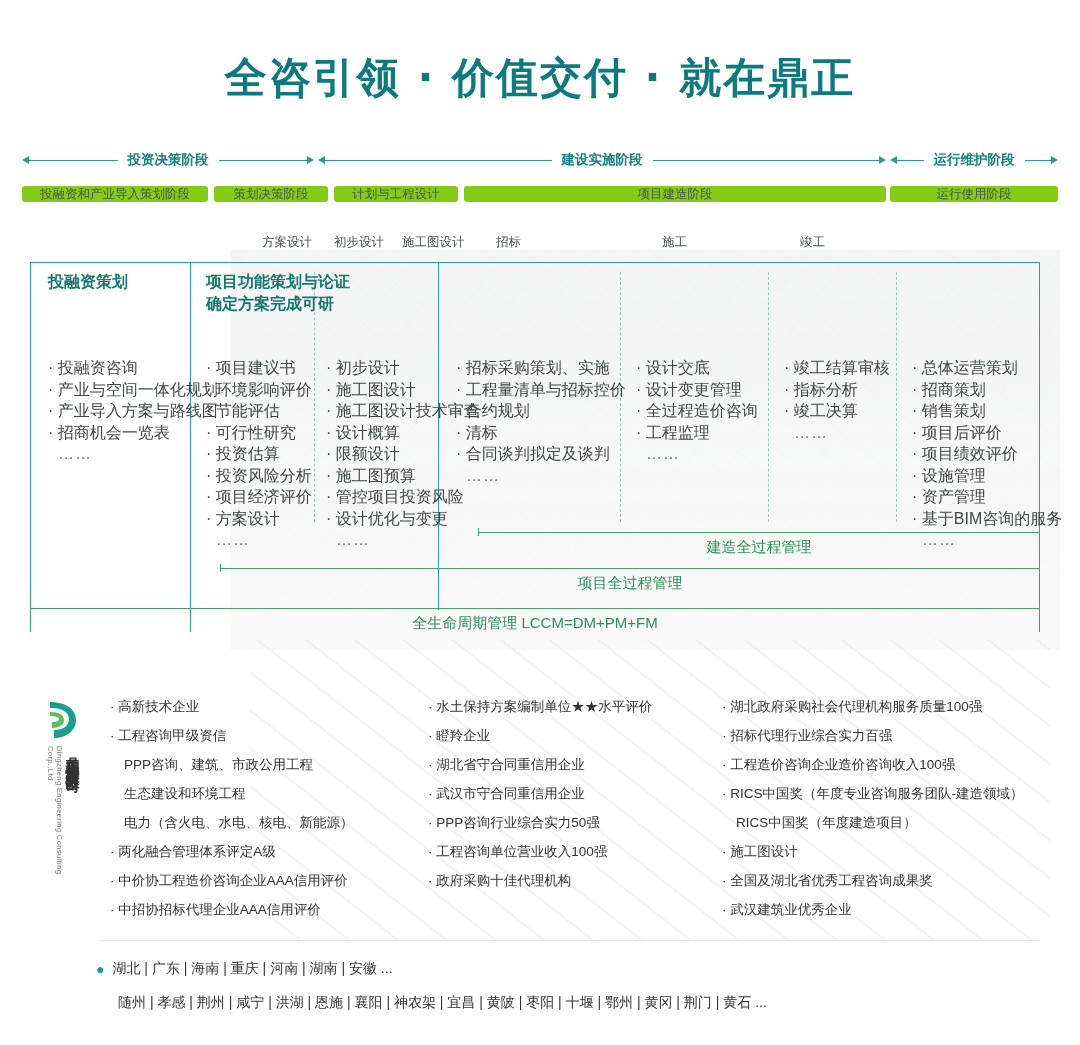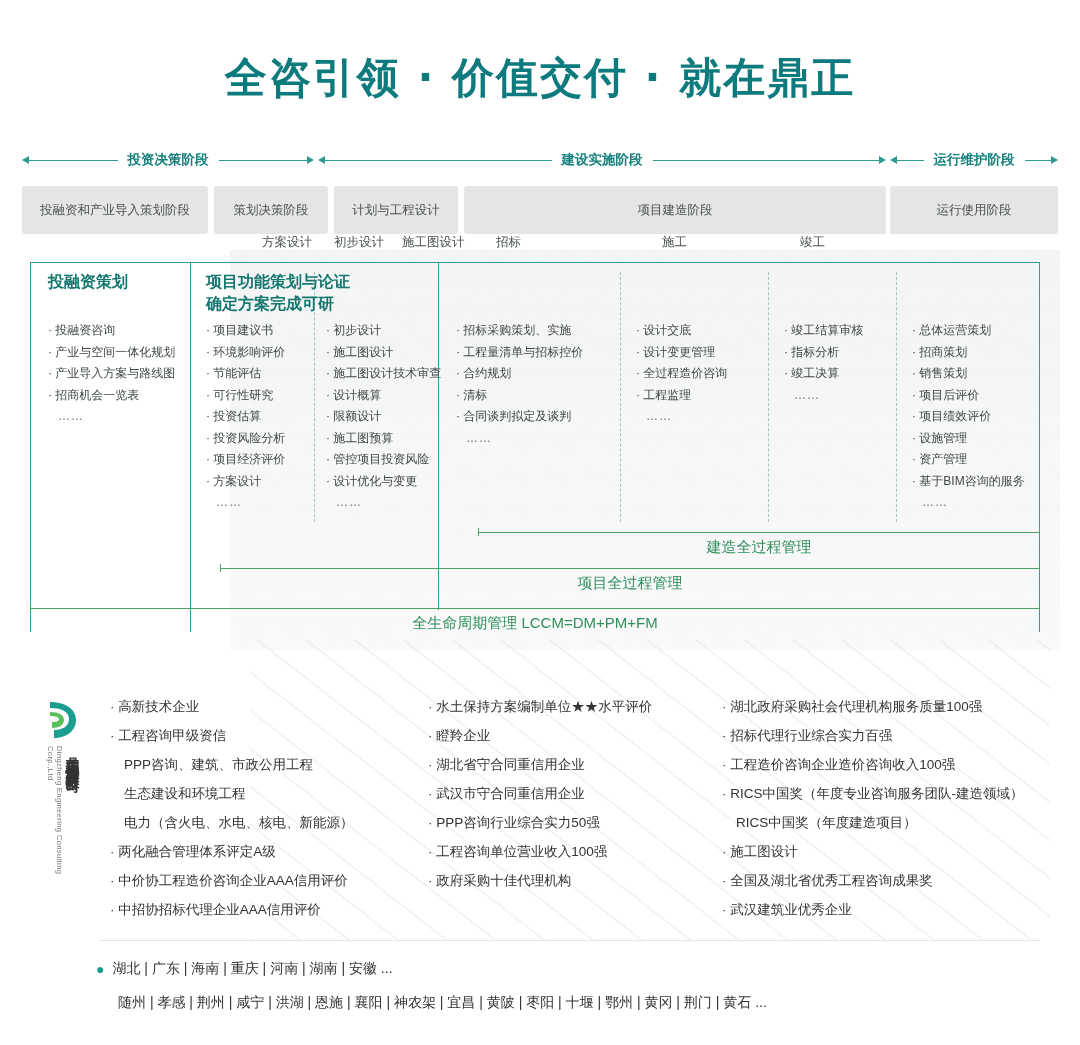--- a/index.html
+++ b/index.html
@@ -54,40 +54,40 @@
   }
   .arrow-r::after {
     content:""; width:0;height:0;
     border-top:4px solid transparent; border-bottom:4px solid transparent;
     border-left:7px solid #2f9b93; margin-left:-1px;
   }
 
   
   .stage-row { position:absolute; top:186px; left:22px; width:1036px; height:32px; }
   .stage {
-    position:absolute; top:0; height:48px;
-    background:#e5e5e5; border-radius:3px;
+    position:absolute; top:0; height:16px;
+    background:#84cc16; border-radius:3px;
     display:flex; align-items:center; justify-content:center;
     font-size:12.5px; color:#4a5250; white-space:nowrap;
   }
 
   
   .sub-row { position:absolute; top:234px; left:22px; width:1036px; height:22px; }
   .sub { position:absolute; top:0; font-size:12.5px; color:#4a5250; white-space:nowrap; }
 
   
   .panel { position:absolute; top:262px; left:30px; width:1010px; height:380px; }
   .vline { position:absolute; width:1px; background:#2f9b93; }
   .dline { position:absolute; width:0; border-left:1px dashed #9fc7c2; }
   .topline { position:absolute; height:1px; background:#2f9b93; }
 
   .colhead {
     position:absolute; font-size:16px; font-weight:bold; color:#14776f; white-space:nowrap;
   }
-  .bullets { position:absolute; font-size:12px; color:#3f4846; line-height:21.5px; }
+  .bullets { position:absolute; font-size:16px; color:#3f4846; line-height:21.5px;margin-top:37px; }
   .bullets div { white-space:nowrap; }
   .bullets .b::before { content:"· "; color:#3f4846; }
   .dots { letter-spacing:1px; padding-left:10px; color:#6a716f; }
 
   
   .bracket {
     position:absolute; height:1px; background:#49a06d;
   }
   .bracket::before, .bracket::after {
     content:""; position:absolute; top:-4px; width:1px; height:8px; background:#49a06d;

